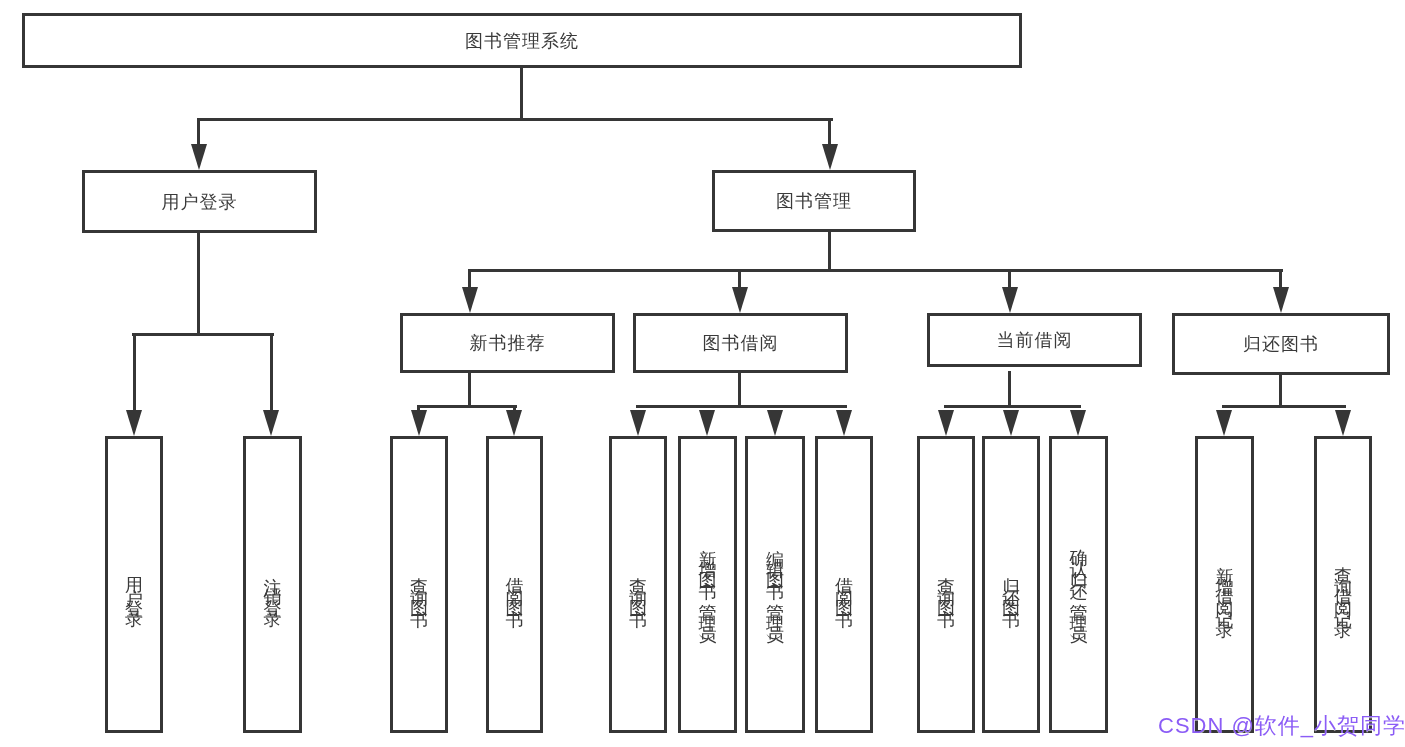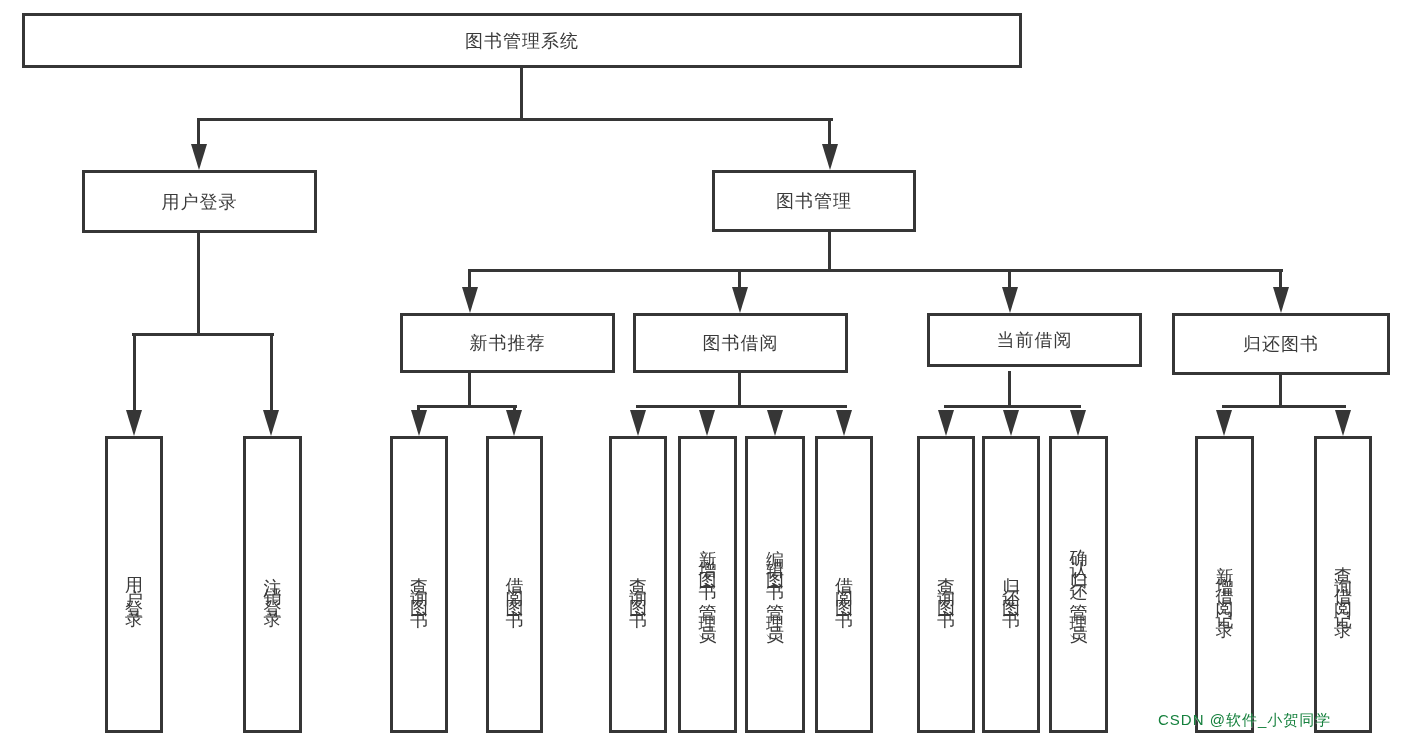--- a/index.html
+++ b/index.html
@@ -41,22 +41,22 @@
     position:absolute;
     width:0; height:0;
     border-left:8px solid transparent;
     border-right:8px solid transparent;
     border-top:26px solid #363636;
     z-index:1;
   }
   .watermark {
     position:absolute;
     left:1158px; top:711px;
-    font-size:15px;
-    color:#15803d;
+    font-size:22px;
+    color:#8b5cf6;
     letter-spacing:1px;
     z-index:10;
     text-shadow:0 1px 0 rgba(255,255,255,0.6);
   }
 </style>
 </head>
 <body>
 
 <div id="canvas">
 

